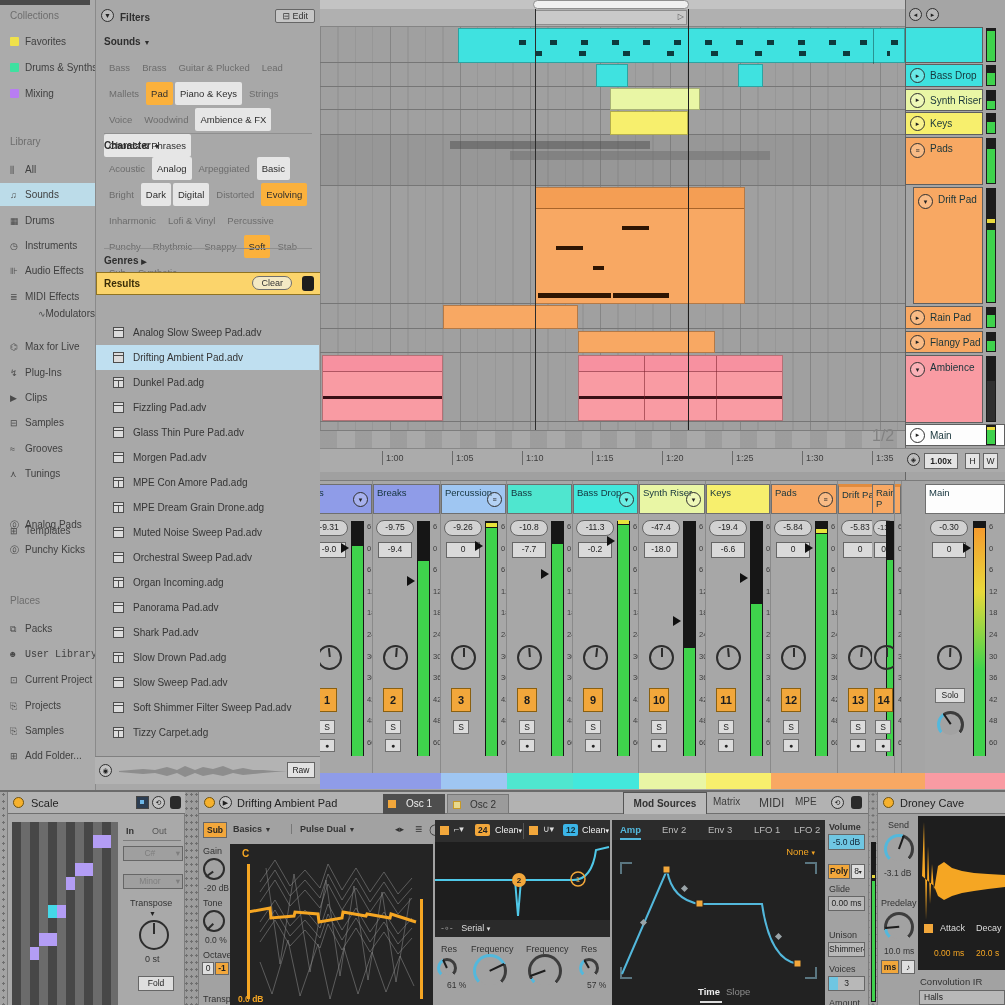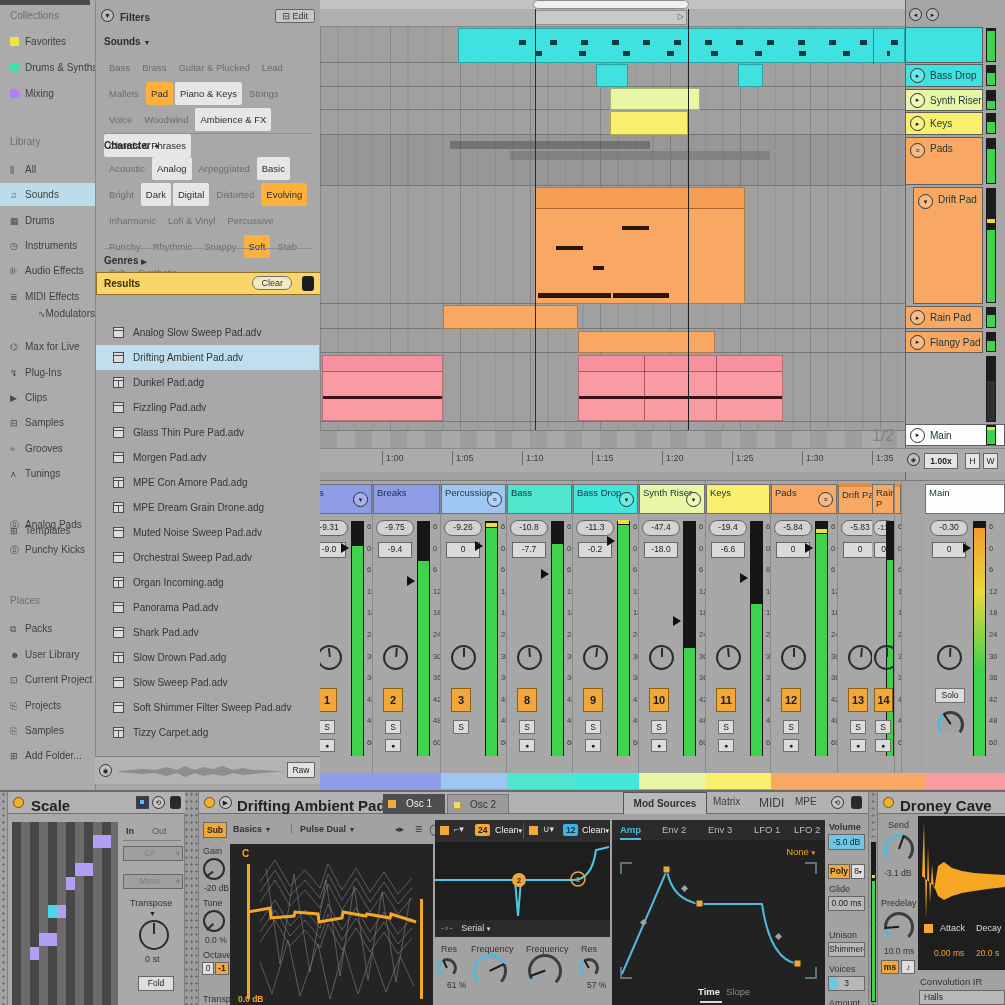--- a/index.html
+++ b/index.html
@@ -50,21 +50,21 @@
   .pan i{position:absolute;left:50%;top:1px;width:2px;height:9px;background:#2d2d2d;margin-left:-1px;}
   .numb{position:absolute;left:10px;top:207px;width:20px;height:24px;background:#f2a73b;border:1px solid #8a6011;
         font-weight:bold;font-size:11px;text-align:center;line-height:22px;color:#1d1d1d;box-sizing:border-box;}
   .sbtn{position:absolute;left:12px;top:239px;width:16px;height:14px;background:#dcdcdc;border:1px solid #6f6f6f;
         font-size:8.5px;text-align:center;line-height:12px;color:#222;box-sizing:border-box;}
   .mbtn{position:absolute;left:12px;top:258px;width:16px;height:13px;background:#dcdcdc;border:1px solid #6f6f6f;
         font-size:7px;text-align:center;line-height:11px;color:#222;box-sizing:border-box;}
   
   .dhead{position:absolute;height:22px;background:#b2b2b2;border-bottom:1px solid #6f6f6f;box-sizing:border-box;}
   .led{position:absolute;width:11px;height:11px;border-radius:50%;background:#f6b12c;border:1px solid #6e5210;box-sizing:border-box;}
-  .dtitle{position:absolute;font-size:15px;color:#222;font-weight:bold;white-space:nowrap;}
+  .dtitle{position:absolute;font-size:11px;color:#222;font-weight:normal;white-space:nowrap;}
   .disp{position:absolute;background:#242424;}
   .dbox{position:absolute;background:#c9c9c9;border:1px solid #666;font-size:8.5px;text-align:center;color:#222;box-sizing:border-box;overflow:hidden;}
   .dlab{position:absolute;font-size:9px;color:#333;white-space:nowrap;}
   .ring{position:absolute;border-radius:50%;}
   .ring::after{content:"";position:absolute;inset:3px;border-radius:50%;background:#a2a2a2;}
   .ring b{position:absolute;left:50%;top:1px;width:2px;height:46%;background:#1d1d1d;margin-left:-1px;transform-origin:50% 100%;z-index:2;}
   .dots{background-image:radial-gradient(circle, #6f6f6f 1px, transparent 1.2px);background-size:5px 7px;background-position:center;}
   .cell{position:absolute;width:9px;height:13px;}
   .brk{position:absolute;width:10px;height:10px;}
 </style>
@@ -94,21 +94,21 @@
     <div class="si" style="top:386px;"><span class="ic">▶</span><span>Clips</span></div>
     <div class="si" style="top:411px;"><span class="ic">⊟</span><span>Samples</span></div>
     <div class="si" style="top:437px;"><span class="ic">≈</span><span>Grooves</span></div>
     <div class="si" style="top:462px;"><span class="ic">⋏</span><span>Tunings</span></div>
     <div class="si" style="top:487px;margin-top:32px;"><span class="ic">⊞</span><span>Templates</span></div>
     <div class="si" style="top:513px;"><span class="ic">⓪</span><span>Analog Pads</span></div>
     <div class="si" style="top:538px;"><span class="ic">⓪</span><span>Punchy Kicks</span></div>
 
     <div class="hdr" style="left:10px;top:595px;">Places</div>
     <div class="si" style="top:617px;"><span class="ic">⧉</span><span>Packs</span></div>
-    <div class="si" style="top:643px;"><span class="ic">☻</span><span>User Library</span></div>
+    <div class="si" style="top:643px;font-family:Liberation Mono, monospace;"><span class="ic">☻</span><span>User Library</span></div>
     <div class="si" style="top:668px;"><span class="ic">⊡</span><span>Current Project</span></div>
     <div class="si" style="top:694px;"><span class="ic">⎘</span><span>Projects</span></div>
     <div class="si" style="top:719px;"><span class="ic">⎘</span><span>Samples</span></div>
     <div class="si" style="top:744px;"><span class="ic">⊞</span><span>Add Folder...</span></div>
 
     <div class="a" style="left:95px;top:0;width:225px;height:790px;border-left:1px solid #8a8a8a;background:#a8a8a8;">
       <div class="a" style="left:0;top:6px;width:225px;height:22px;">
         <span class="circ a" style="left:5px;top:3px;">▼</span>
         <span class="a" style="left:24px;top:6px;font-weight:bold;color:#2e2e2e;">Filters</span>
         <span class="a" style="right:6px;top:3px;border:1px solid #666;background:#c6c6c6;border-radius:2px;padding:1px 6px;font-size:9px;"><span>⊟ </span><span>Edit</span></span>
@@ -250,20 +250,24 @@
         <span class="circ">▾</span>
         <span>Drift Pad</span>
       </div>
     <div class="thead" style="top:306px;height:23px;background:#f8a863;">
         <span class="circ">▸</span>
         <span>Rain Pad</span>
       </div>
     <div class="thead" style="top:331px;height:22px;background:#f8a863;">
         <span class="circ">▸</span>
         <span>Flangy Pad</span>
+      </div>
+    <div class="thead" style="top:355px;height:68px;background:#f99ba3;align-items:flex-start;padding-top:6px;">
+        <span class="circ">▾</span>
+        <span>Ambience</span>
       </div>
     <span class="a" style="left:552px;top:427px;font-size:16px;color:#828282;">1/2</span>
     <div class="thead" style="top:424px;height:22px;width:100px;background:#fdfdfd;">
         <span class="circ">▸</span>
         <span>Main</span>
       </div>
 
     <div class="tmeter" style="top:28px;height:34px;">
         <i style="height:30px;"></i>
       </div>

